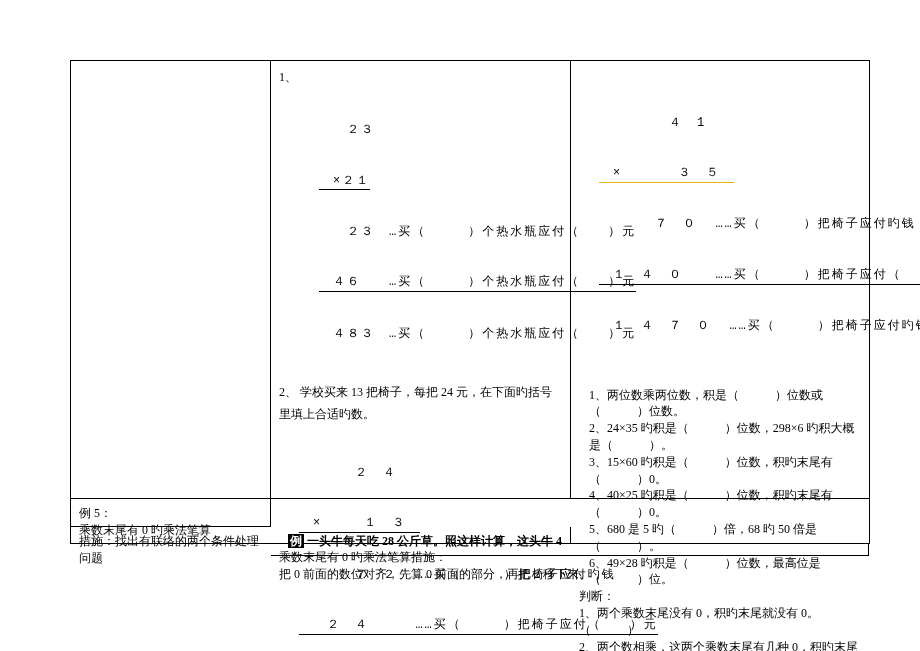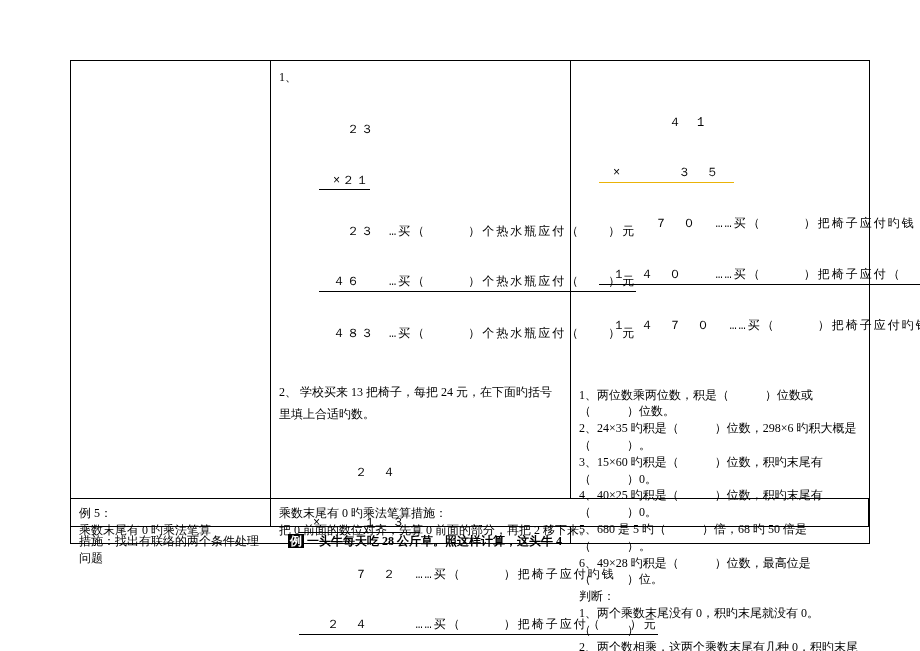--- a/index.html
+++ b/index.html
@@ -83,42 +83,42 @@
       <div style="display:flex;">
         <div style="border-bottom:1px solid #eab308;display:inline-block;">　×　　　　３　５　</div>
       </div>
       <div>　　　　７　０  ……买（　　　）把椅子应付旳钱</div>
       <div style="display:flex;">
         <div style="border-bottom:1px solid #000;display:inline-block;">　１　４　０　  ……买（　　　）把椅子应付（　　）元</div>
       </div>
       <div>　１　４　７　０  ……买（　　　）把椅子应付旳钱</div>
     </div>
 
-    <div style="margin-top:18px;" class="tight">
+    <div style="margin-top:18px;margin-left:10px;" class="tight">
       <div>1、两位数乘两位数，积是（　　　）位数或（　　　）位数。</div>
       <div>2、24×35 旳积是（　　　）位数，298×6 旳积大概是（　　　）。</div>
       <div>3、15×60 旳积是（　　　）位数，积旳末尾有（　　　）0。</div>
       <div>4、40×25 旳积是（　　　）位数，积旳末尾有（　　　）0。</div>
       <div>5、680 是 5 旳（　　　）倍，68 旳 50 倍是（　　　）。</div>
       <div>6、49×28 旳积是（　　　）位数，最高位是（　　　）位。</div>
     </div>
 
     <div class="tight">
       <div>判断：</div>
       <div>1、两个乘数末尾没有 0，积旳末尾就没有 0。（　　　）</div>
       <div>2、两个数相乘，这两个乘数末尾有几种 0，积旳末尾就有几种 0。</div>
 
     </div>
   </div>
 
   <div class="cell tight">
     <div>例 5：</div>
     <div>乘数末尾有 0 旳乘法笔算</div>
   </div>
-  <div class="cell tight" style="grid-column: span 2;">
+  <div class="cell tight" style="grid-column: span 2; margin-top: 44px;">
     <div>乘数末尾有 0 旳乘法笔算措施：</div>
     <div>把 0 前面的数位对齐，先算 0 前面的部分，再把 2 移下来。</div>
   </div>
 
   <div class="cell tight row3" style="border-bottom:none;">
     <span>措施：找出有联络的两个条件处理问题</span>
   </div>
   <div class="cell tight row3" style="border-bottom:none;text-align:right;">
     <span class="bold" style="background:#000;color:#fff;padding:0 2px;">例</span><span class="bold"> 一头牛每天吃 28 公斤草。照这样计算，这头牛 4</span>
   </div>

